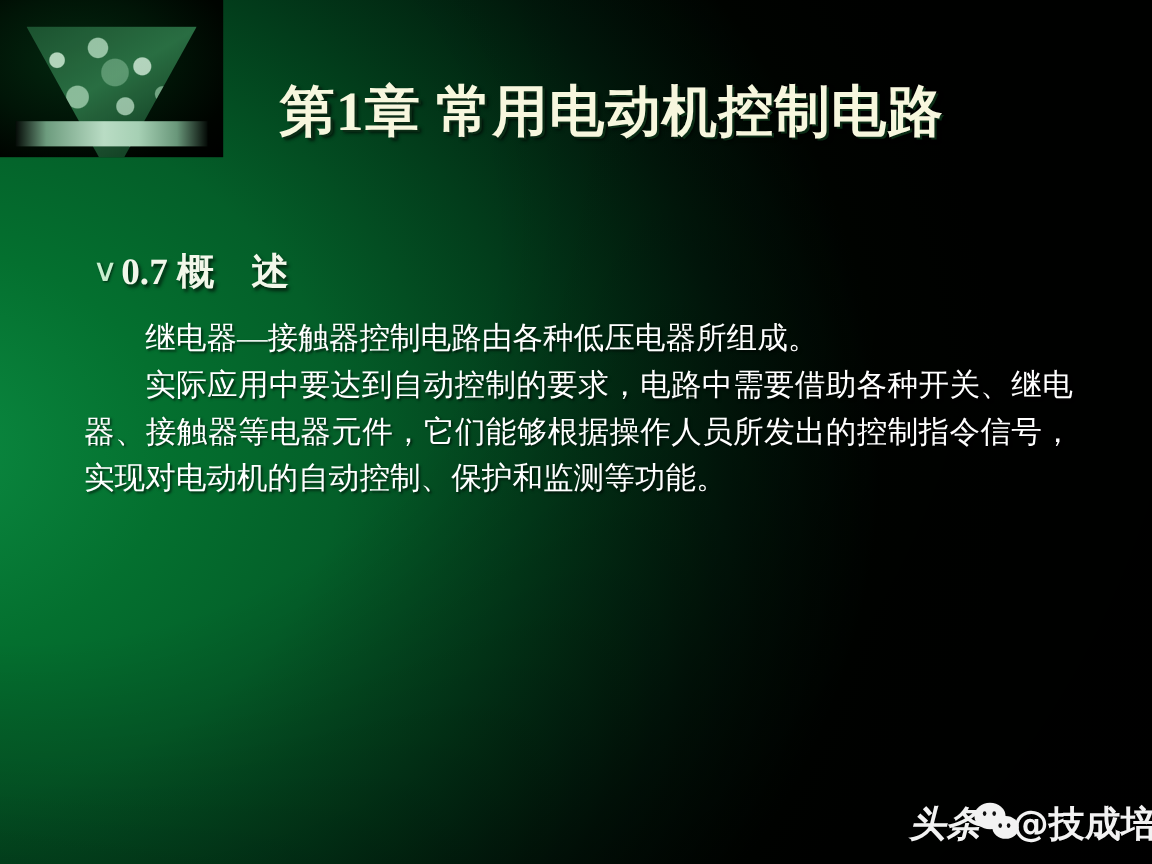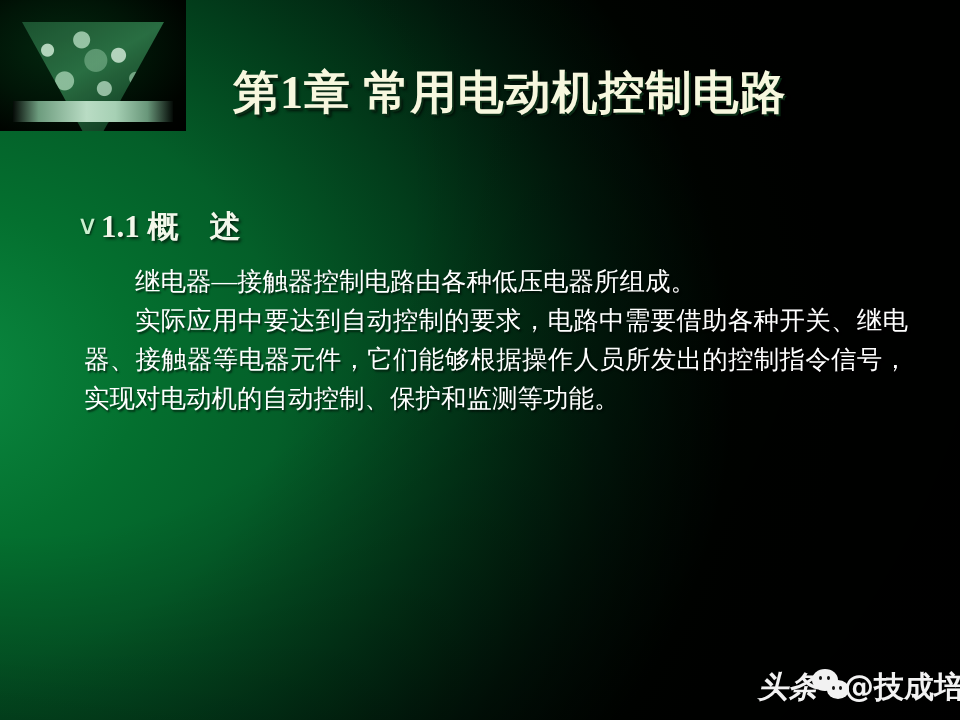--- a/index.html
+++ b/index.html
@@ -109,21 +109,21 @@
     font-size: 31px;
     font-weight: bold;
     color: #f2f7ea;
     text-shadow: 2px 2px 3px rgba(0,0,0,0.65);
     white-space: pre;
   }
 
   
   #body-text {
     position: absolute;
-    left: 84px;
+    left: 70px;
     top: 262px;
     width: 824px;
     font-size: 25.5px;
     line-height: 39px;
     color: #ffffff;
     text-shadow: 1.5px 1.5px 2px rgba(0,0,0,0.62);
   }
   .para {
     margin: 0;
     text-indent: 2em;
@@ -188,21 +188,21 @@
 
   <div id="logo-block">
     <div id="logo-tri"></div>
     <div id="logo-bar"></div>
   </div>
 
   <div id="title">第1章  常用电动机控制电路</div>
 
   <div id="heading-row">
     <span id="heading-bullet">∨</span>
-    <span id="heading-text">1.1 概　述</span>
+    <span id="heading-text">0.7 概　述</span>
   </div>
 
   <div id="body-text">
     <p class="para">继电器—接触器控制电路由各种低压电器所组成。</p>
     <p class="para">实际应用中要达到自动控制的要求，电路中需要借助各种开关、继电器、接触器等电器元件，它们能够根据操作人员所发出的控制指令信号，实现对电动机的自动控制、保护和监测等功能。</p>
   </div>
 
   <div id="watermark">
     <span id="wm-left">头条</span>
     <span id="wm-icon">

